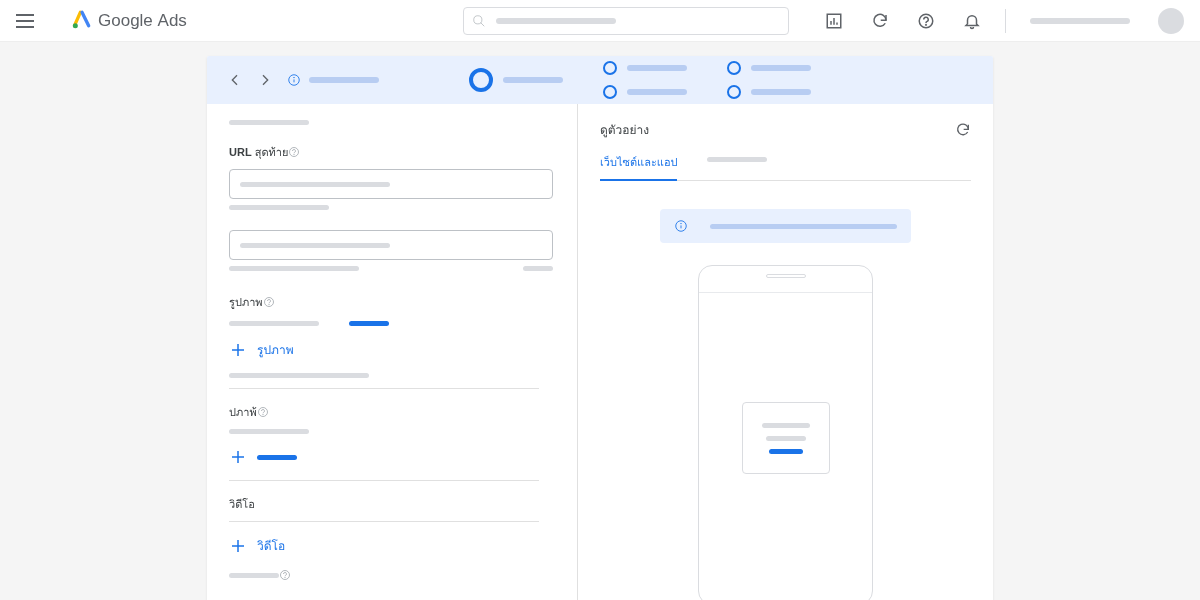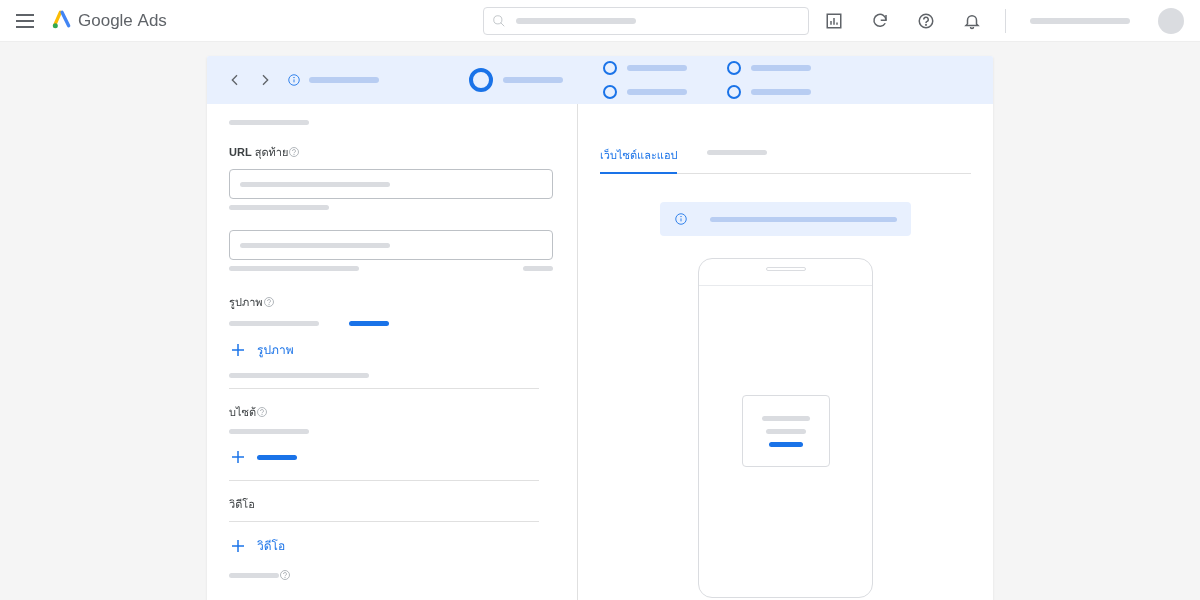--- a/index.html
+++ b/index.html
@@ -1,19 +1,19 @@
 <!DOCTYPE html>
 <html><head>
 <meta charset="utf-8">
 <style>
 * { margin: 0; padding: 0; box-sizing: border-box; font-family: Arial, sans-serif; }
 body { background: #f5f5f5; width: 1200px; height: 600px; overflow: hidden; position: relative; }
 
 
-.header { background: #fff; height: 42px; display: flex; align-items: center; padding: 0 16px; border-bottom: 1px solid #eee; }
+.header { background: #fff; height: 42px; display: flex; align-items: center; padding: 0 16px; border-bottom: 1px solid #eee; gap: 20px; }
 .menu-icon { width: 18px; height: 14px; display: flex; flex-direction: column; justify-content: space-between; cursor: pointer; margin-right: 18px; }
 .menu-icon span { height: 2px; background: #5f6368; }
 .logo { display: flex; align-items: center; gap: 6px; }
 .logo-mark svg { width: 20px; height: 20px; }
 .logo-text { font-size: 17px; color: #5f6368; font-weight: 400; }
 .logo-text .bold { font-weight: 500; color: #5f6368; }
 .search-wrap { margin-left: auto; margin-right: 16px; }
 .search-box { width: 326px; height: 28px; border: 1px solid #dadce0; border-radius: 4px; display: flex; align-items: center; padding: 0 8px; }
 .search-box svg { width: 14px; height: 14px; stroke: #9aa0a6; fill: none; }
 .search-ph { height: 6px; width: 120px; background: #dadce0; border-radius: 3px; margin-left: 10px; }
@@ -64,21 +64,21 @@
 .plus-icon svg { width: 100%; height: 100%; stroke: #1a73e8; stroke-width: 2; }
 
 .blue-ph { background: #1a73e8; height: 5px; border-radius: 3px; }
 
 
 .preview-header { display: flex; align-items: center; justify-content: space-between; }
 .preview-title { font-size: 12px; color: #3c4043; }
 .refresh-icon { width: 16px; height: 16px; cursor: pointer; color: #5f6368; }
 .refresh-icon svg { width: 100%; height: 100%; fill: none; stroke: currentColor; stroke-width: 2; }
 
-.tabs { display: flex; gap: 30px; margin-top: 26px; font-size: 11px; color: #5f6368; border-bottom: 1px solid #e0e0e0; }
+.tabs { display: flex; gap: 30px; margin-top: 14px; font-size: 11px; color: #5f6368; border-bottom: 1px solid #e0e0e0; }
 .tab { padding-bottom: 8px; cursor: pointer; }
 .tab.active { color: #1a73e8; border-bottom: 2px solid #1a73e8; margin-bottom: -1px; }
 .tab-ph { width: 60px; height: 5px; background: #dadce0; border-radius: 3px; align-self: flex-start; margin-top: 4px; }
 
 .info-banner { margin-top: 28px; background: #e8f0fe; border-radius: 4px; padding: 10px 14px; display: flex; align-items: center; gap: 14px; margin-left: 60px; margin-right: 60px; }
 .info-banner .info-icon { flex-shrink: 0; }
 .info-banner .ph { flex: 1; height: 5px; background: #b8cdf2; }
 
 .phone { width: 175px; height: 340px; border: 1px solid #dadce0; border-radius: 14px; margin: 22px auto 0; background: #fff; position: relative; }
 .phone-notch { width: 40px; height: 4px; border: 1px solid #dadce0; border-radius: 3px; position: absolute; top: 8px; left: 50%; transform: translateX(-50%); }
@@ -231,21 +231,21 @@
               <line x1="12" y1="4" x2="12" y2="20"></line>
               <line x1="4" y1="12" x2="20" y2="12"></line>
             </svg></span>
         <span>รูปภาพ</span>
       </div>
       <div class="ph ph-line" style="width:140px"></div>
 
       <div class="section-sep" style="width:310px"></div>
 
       <div class="field-label">
-        <span>บไซต้</span>
+        <span>ปภาพ้</span>
         <span class="help-icon"><svg viewBox="0 0 24 24">
               <circle cx="12" cy="12" r="9"></circle>
               <path d="M9 10a3 3 0 1 1 4 2.8c-.8.4-1 1-1 1.7"></path>
               <circle cx="12" cy="17" r="0.5"></circle>
             </svg></span>
       </div>
       <div class="ph ph-line" style="width:80px;margin-top:8px"></div>
       <div class="add-btn">
         <span class="plus-icon"><svg viewBox="0 0 24 24">
               <line x1="12" y1="4" x2="12" y2="20"></line>
@@ -273,20 +273,27 @@
         <span class="help-icon"><svg viewBox="0 0 24 24">
               <circle cx="12" cy="12" r="9"></circle>
               <path d="M9 10a3 3 0 1 1 4 2.8c-.8.4-1 1-1 1.7"></path>
               <circle cx="12" cy="17" r="0.5"></circle>
             </svg></span>
       </div>
 
     </div>
 
     <div class="right">
+      <div class="preview-header">
+        <div class="preview-title">ดูตัวอย่าง</div>
+        <div class="refresh-icon"><svg viewBox="0 0 24 24">
+              <path d="M20 11 A8 8 0 1 0 19 15"></path>
+              <polyline points="20 4 20 11 13 11"></polyline>
+            </svg></div>
+      </div>
       <div class="tabs">
         <div class="tab active">เว็บไซต์และแอป</div>
         <div class="tab-ph"></div>
       </div>
       <div class="info-banner">
         <span class="info-icon"><svg viewBox="0 0 24 24">
               <circle cx="12" cy="12" r="9"></circle>
               <line x1="12" y1="11" x2="12" y2="16"></line>
               <circle cx="12" cy="8" r="0.5"></circle>
             </svg></span>

